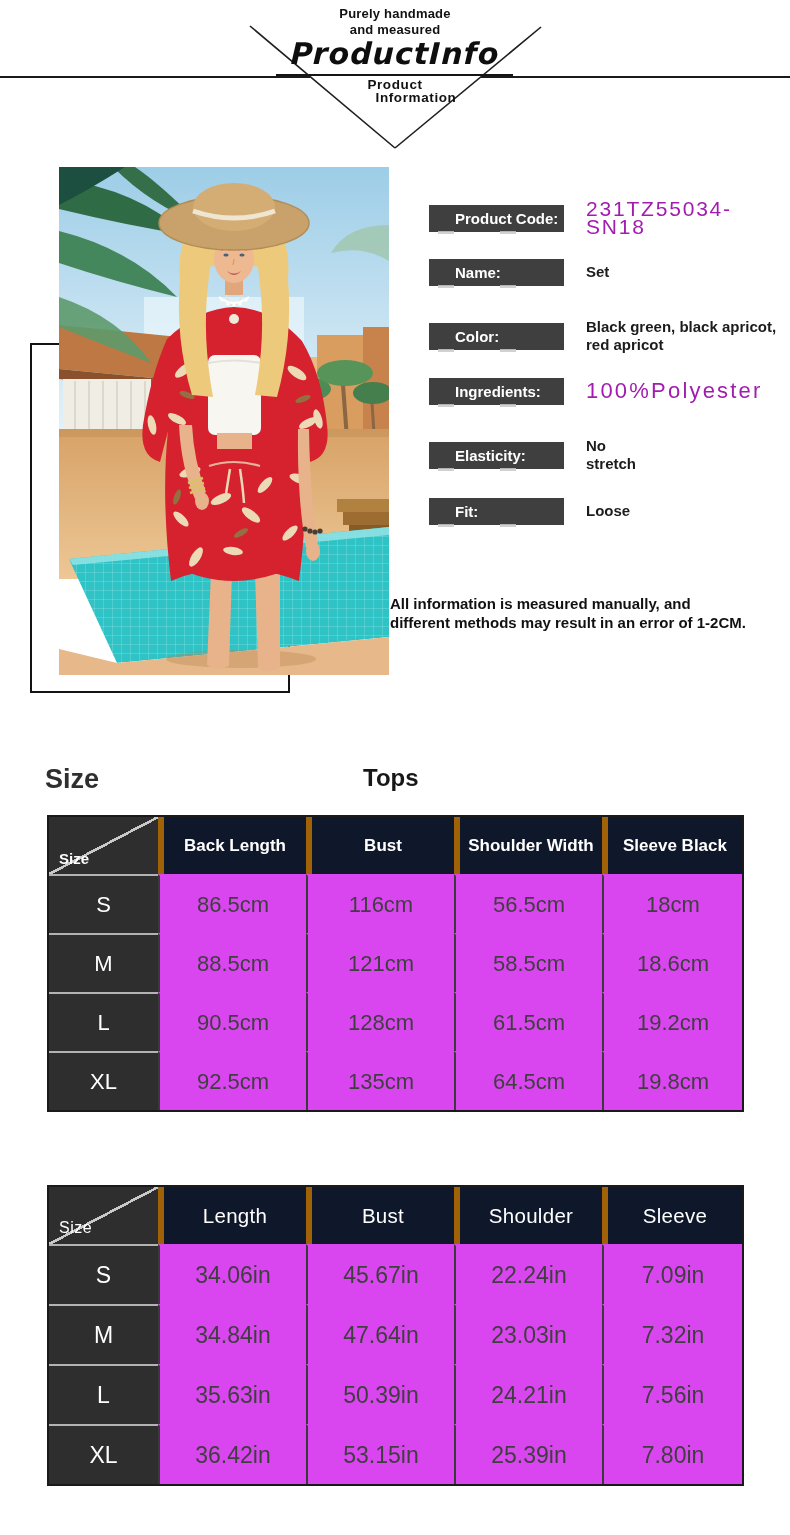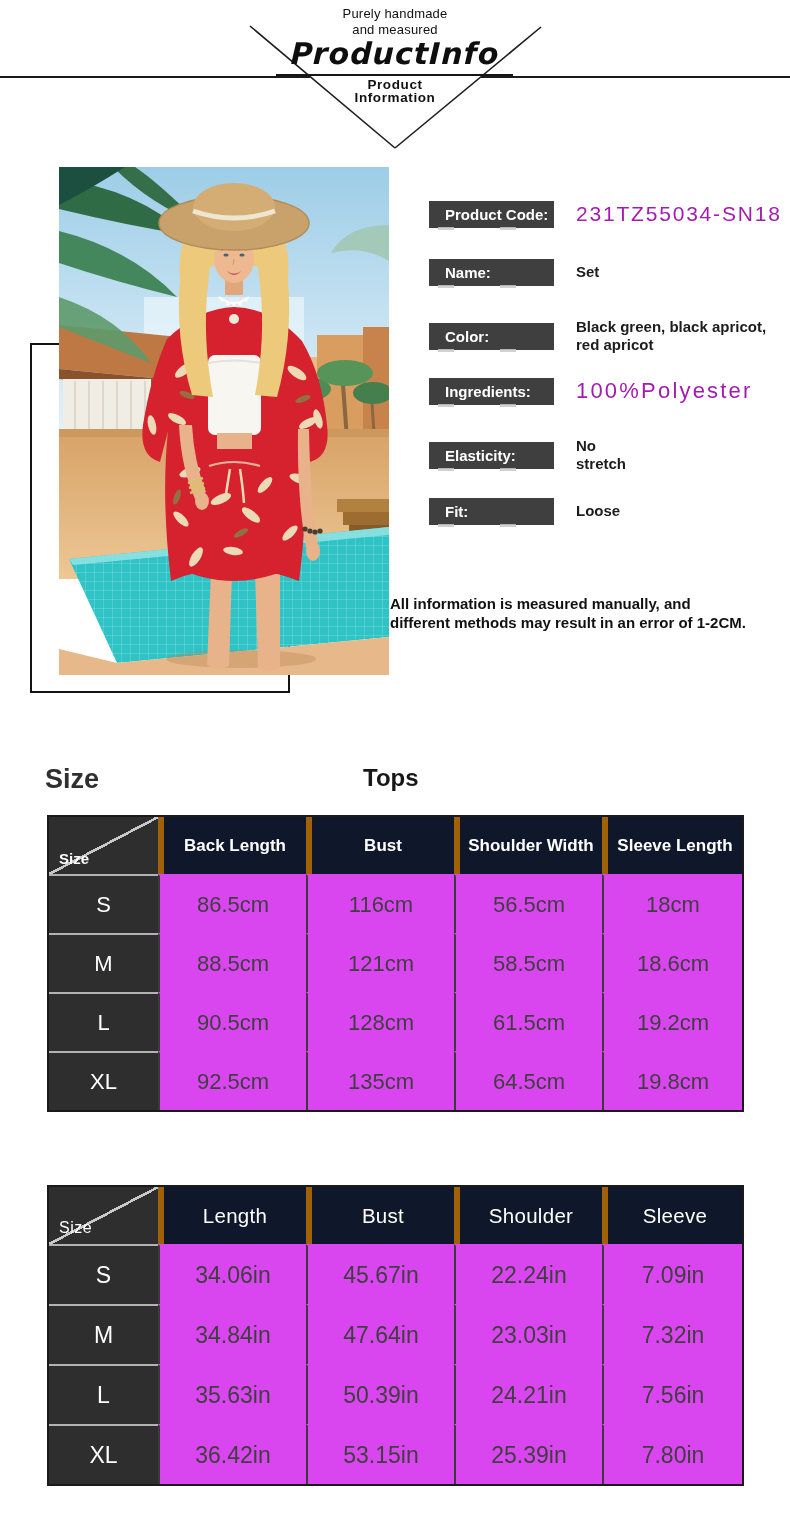--- a/index.html
+++ b/index.html
@@ -1,41 +1,41 @@
 <!DOCTYPE html>
 <html><head>
 <meta charset="utf-8">
 <style>
   html,body{margin:0;padding:0;background:#fff;}
   .page{position:relative;width:790px;height:1535px;background:#fff;overflow:hidden;
         font-family:"Liberation Sans",sans-serif;color:#1c1c1c;}
 
   
   .banner-svg{position:absolute;left:0;top:0;}
-  .tagline{position:absolute;left:395px;transform:translateX(-50%);font-weight:normal;
+  .tagline{position:absolute;left:395px;transform:translateX(-50%);font-weight:bold;
            font-size:13px;color:#111;white-space:nowrap;letter-spacing:.2px;}
   .tagline.l1{top:6px;} .tagline.l2{top:22px;}
   .brand{position:absolute;top:36px;left:395px;transform:translateX(-50%) skewX(-2deg);
          font-family:"DejaVu Sans",sans-serif;font-style:italic;font-weight:bold;
          font-size:30px;letter-spacing:1px;border-bottom:2px solid #151515;
          padding:0 14px 3px;white-space:nowrap;color:#0e0e0e;}
   .subline{position:absolute;left:395px;transform:translateX(-50%);font-weight:bold;
            font-size:13.5px;letter-spacing:.6px;color:#111;white-space:nowrap;}
-  .subline.s1{top:77px;} .subline.s2{top:90px;}
+  .subline.s1{top:77px;} .subline.s2{top:90px;margin-left:21px;}
 
   
   .frame-box{position:absolute;left:30px;top:343px;width:256px;height:346px;
              border:2px solid #131313;z-index:1;}
   .photo{position:absolute;left:59px;top:167px;width:330px;height:508px;z-index:2;}
 
   
   .detail-row{position:absolute;left:429px;display:flex;align-items:center;min-height:28px;}
   .detail-label{position:relative;width:109px;height:27px;background:#3f3f3f;color:#fff;
                 font-weight:bold;font-size:15px;display:flex;align-items:center;
-                padding-left:16px;flex:0 0 auto;}
+                padding-left:26px;flex:0 0 auto;}
   .detail-label::after{content:"";position:absolute;left:9px;bottom:-2px;width:16px;height:3px;
                 background:#c9c9c9;box-shadow:62px 0 0 #c9c9c9;opacity:.85;}
   .detail-value{margin-left:22px;font-weight:bold;font-size:15px;color:#1c1c1c;
                 line-height:18px;white-space:pre-line;}
   .detail-value.muted{font-weight:normal;font-size:21px;color:#a21caf;letter-spacing:1.8px;}
 
   .note{position:absolute;left:390px;top:594px;width:360px;text-align:left;
         font-weight:bold;font-size:15px;line-height:19px;color:#111;}
 
   
@@ -235,21 +235,21 @@
   <div class="size-heading">Size</div>
   <div class="tops-heading">Tops</div>
 
   <div class="tbl tbl1">
     <div class="cell corner">
       <span class="corner-label">Size</span>
     </div>
     <div class="cell th">Back Length</div>
     <div class="cell th">Bust</div>
     <div class="cell th">Shoulder Width</div>
-    <div class="cell th">Sleeve Length</div>
+    <div class="cell th">Sleeve Black</div>
 
     <div class="cell sz">S</div>
     <div class="cell dc">86.5cm</div>
     <div class="cell dc">116cm</div>
     <div class="cell dc">56.5cm</div>
     <div class="cell dc">18cm</div>
 
     <div class="cell sz">M</div>
     <div class="cell dc">88.5cm</div>
     <div class="cell dc">121cm</div>

